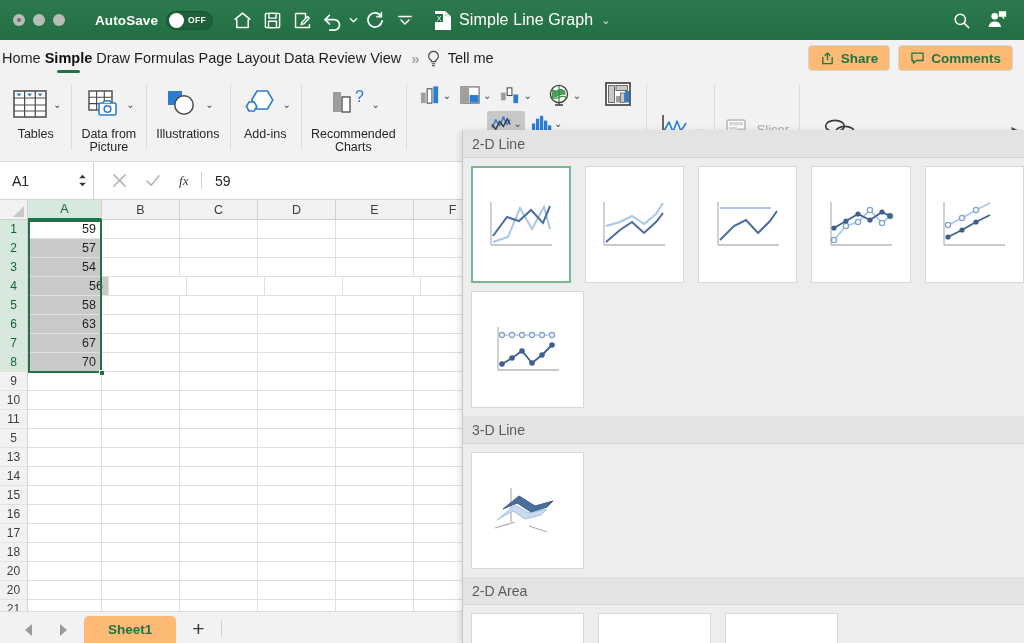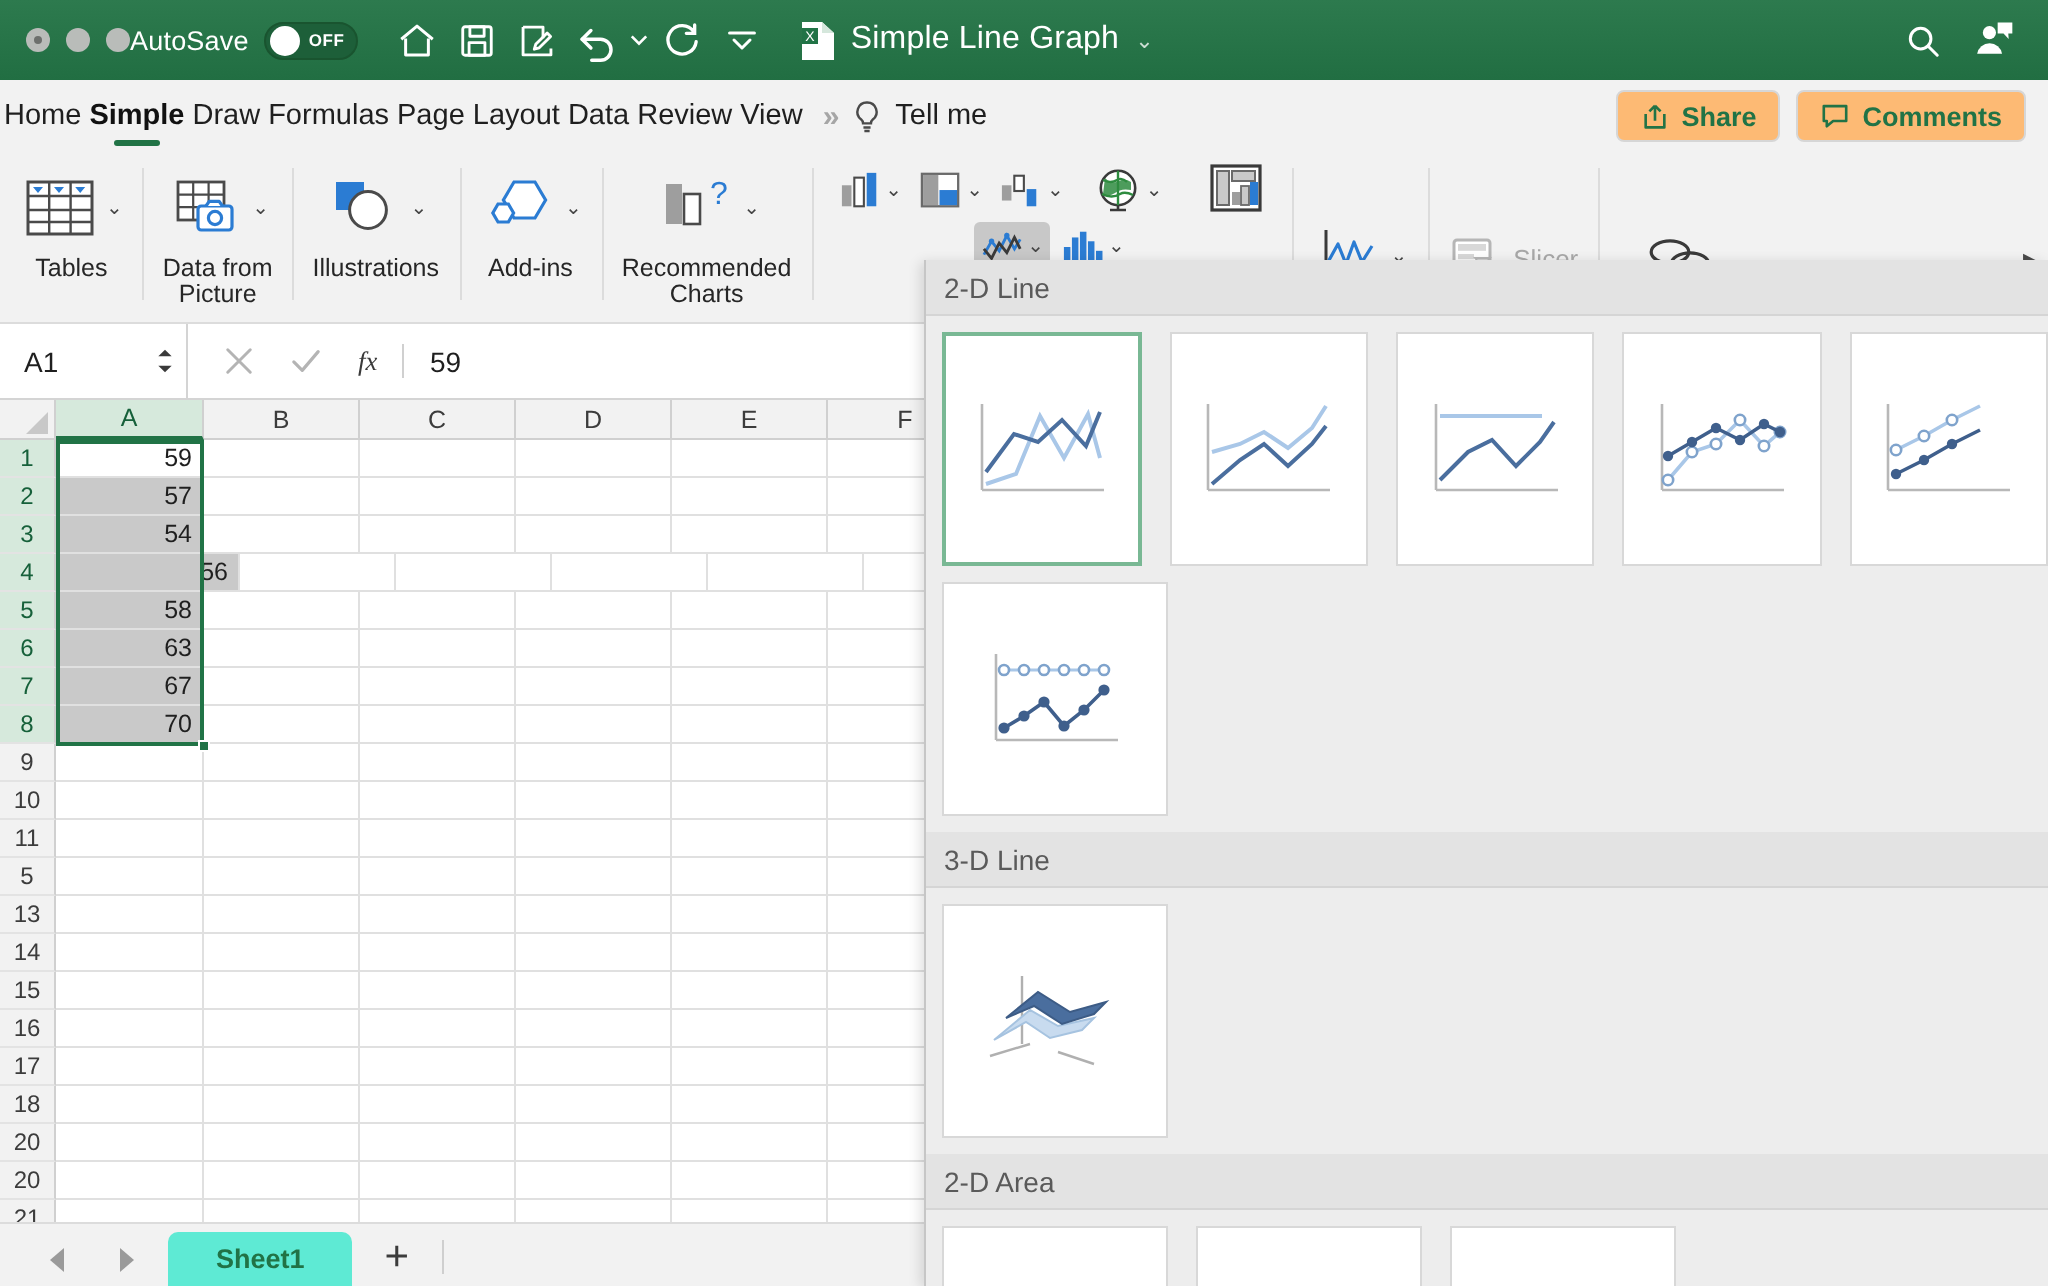--- a/index.html
+++ b/index.html
@@ -19,21 +19,21 @@
     display: flex; align-items: center;
   }
   .traffic { display: flex; align-items: center; gap: 8px; margin-left: 13px; }
   .dot { width: 12px; height: 12px; border-radius: 50%; background: #b9bcb9; }
   .dot.first { position: relative; }
   .dot.first::after {
     content: ""; position: absolute; left: 4px; top: 4px;
     width: 4px; height: 4px; border-radius: 50%; background: #6d706d;
   }
   .autosave-label {
-    color: #ffffff; font-size: 13.5px; font-weight: normal; letter-spacing: .1px;
+    color: #ffffff; font-size: 13.5px; font-weight: bold; margin-left: 30px; letter-spacing: .1px;
   }
   .autosave-toggle {
     margin-left: 8px; width: 47px; height: 19px; border-radius: 10px;
     background: #1d5f39; display: flex; align-items: center; padding: 0 2px;
     border: 1px solid #19542f;
   }
   .autosave-knob { width: 15px; height: 15px; border-radius: 50%; background: #ffffff; }
   .autosave-off { color: #ffffff; font-size: 8.5px; font-weight: bold; margin-left: 4px; letter-spacing: .3px; }
 
   .qat { display: flex; align-items: center; gap: 0px; margin-left: 14px; }
@@ -163,21 +163,21 @@
     border: 1px solid #ffffff;
   }
 
   
   .sheettabs {
     position: absolute; top: 611px; left: 0; width: 1024px; height: 32px;
     background: #f2f2f2; display: flex; align-items: flex-end; border-top: 1px solid #dcdcdc;
   }
   .navarrows { display: flex; align-items: center; gap: 22px; padding: 0 14px 6px 22px; }
   .sheettab {
-    height: 27px; background: #5eead4; display: flex; align-items: center;
+    height: 27px; background: #fdba74; display: flex; align-items: center;
     padding: 0 24px; font-size: 13.5px; color: #217346; font-weight: bold;
     border-top-left-radius: 5px; border-top-right-radius: 5px;
   }
   .addsheet { padding: 0 16px 4px 16px; font-size: 21px; color: #3c3c3c; line-height: 1; }
   .tabs-divider { width:1px; height:17px; background:#cfcfcf; margin-bottom:6px; }
 
   
   .gallery {
     position: absolute; left: 462px; top: 130px; width: 562px; height: 513px;
     background: #ededed; border-left: 1px solid #c6c6c6; overflow: hidden;
@@ -598,21 +598,21 @@
           </div>
           <div class="cellrow">
             <div class="cell filled" style="width: 74px;">54</div>
             <div class="cell" style="width: 78px;"></div>
             <div class="cell" style="width: 78px;"></div>
             <div class="cell" style="width: 78px;"></div>
             <div class="cell" style="width: 78px;"></div>
             <div class="cell" style="width: 78px;"></div>
           </div>
           <div class="cellrow">
-            <div class="cell filled" style="width: 92px;">56</div>
+            <div class="cell filled" style="width: 81px;">56</div>
             <div class="cell" style="width: 78px;"></div>
             <div class="cell" style="width: 78px;"></div>
             <div class="cell" style="width: 78px;"></div>
             <div class="cell" style="width: 78px;"></div>
             <div class="cell" style="width: 78px;"></div>
           </div>
           <div class="cellrow">
             <div class="cell filled" style="width: 74px;">58</div>
             <div class="cell" style="width: 78px;"></div>
             <div class="cell" style="width: 78px;"></div>

